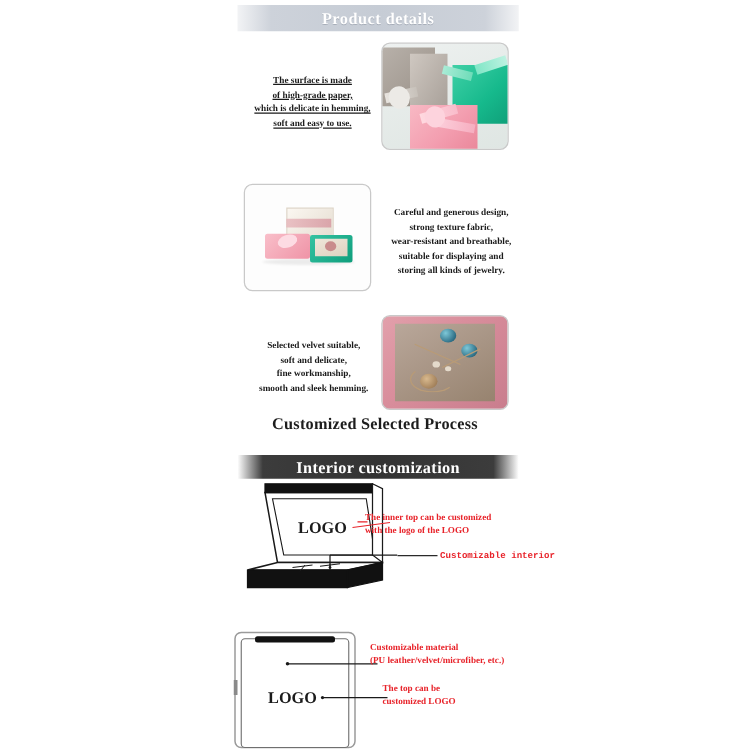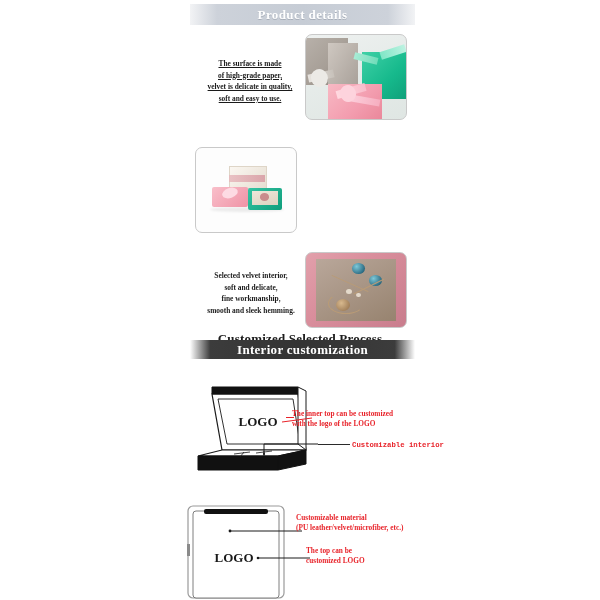--- a/index.html
+++ b/index.html
@@ -14,21 +14,21 @@
   .banner-light{
     position:absolute;left:190px;top:4px;width:225px;height:21px;
     background:linear-gradient(to right,#f2f3f5 0%,#cdd2da 12%,#c6ccd5 50%,#cdd2da 88%,#f2f3f5 100%);
     display:flex;align-items:center;justify-content:center;
   }
   .banner-light span{
     color:#ffffff;font-size:13px;font-weight:bold;letter-spacing:.4px;
     text-shadow:0 1px 0 rgba(140,148,160,.55);
   }
   .banner-dark{
-    position:absolute;left:190px;top:340px;width:225px;height:19px;
+    position:absolute;left:190px;top:364px;width:225px;height:19px;
     background:linear-gradient(to right,#ffffff 0%,#3c3c3c 9%,#333333 50%,#3c3c3c 91%,#ffffff 100%);
     display:flex;align-items:center;justify-content:center;
   }
   .banner-dark span{
     color:#ffffff;font-size:13px;font-weight:bold;letter-spacing:.3px;
   }
   .section-title{
     position:absolute;left:0;top:331px;width:600px;text-align:center;
     font-size:13px;font-weight:bold;color:#1d1d1d;letter-spacing:.2px;
   }
@@ -124,21 +124,21 @@
 
 <div class="page">
 
   <div class="banner-light">
     <span>Product details</span>
   </div>
 
   <div class="copy" style="left:195px;top:58px;width:110px;text-decoration:underline;">
     <div>The surface is made</div>
     <div>of high-grade paper,</div>
-    <div>velvet is delicate in quality,</div>
+    <div>which is delicate in hemming,</div>
     <div>soft and easy to use.</div>
   </div>
 
   <div class="photo p1" style="left:305px;top:34px;width:100px;height:84px;">
     <div class="ph-inner">
       <div class="bx gray"></div>
       <div class="bx gray2"></div>
       <div class="rib rib-g"></div>
       <div class="bow bw1"></div>
       <div class="bx teal"></div>
@@ -157,23 +157,30 @@
       <div class="b cream"></div>
       <div class="b creamband"></div>
       <div class="b pinkb"></div>
       <div class="b pinkbow"></div>
       <div class="b tealb"></div>
       <div class="b tealin"></div>
       <div class="b jew"></div>
     </div>
   </div>
 
+  <div class="copy" style="left:305px;top:164px;width:112px;">
+    <div>Careful and generous design,</div>
+    <div>strong texture fabric,</div>
+    <div>wear-resistant and breathable,</div>
+    <div>suitable for displaying and</div>
+    <div>storing all kinds of jewelry.</div>
+  </div>
 
   <div class="copy" style="left:195px;top:270px;width:112px;">
-    <div>Selected velvet interior,</div>
+    <div>Selected velvet suitable,</div>
     <div>soft and delicate,</div>
     <div>fine workmanship,</div>
     <div>smooth and sleek hemming.</div>
   </div>
 
   <div class="photo p3" style="left:305px;top:252px;width:100px;height:74px;">
     <div class="ph-inner">
       <div class="velvet"></div>
       <div class="e1"></div>
       <div class="e2"></div>

